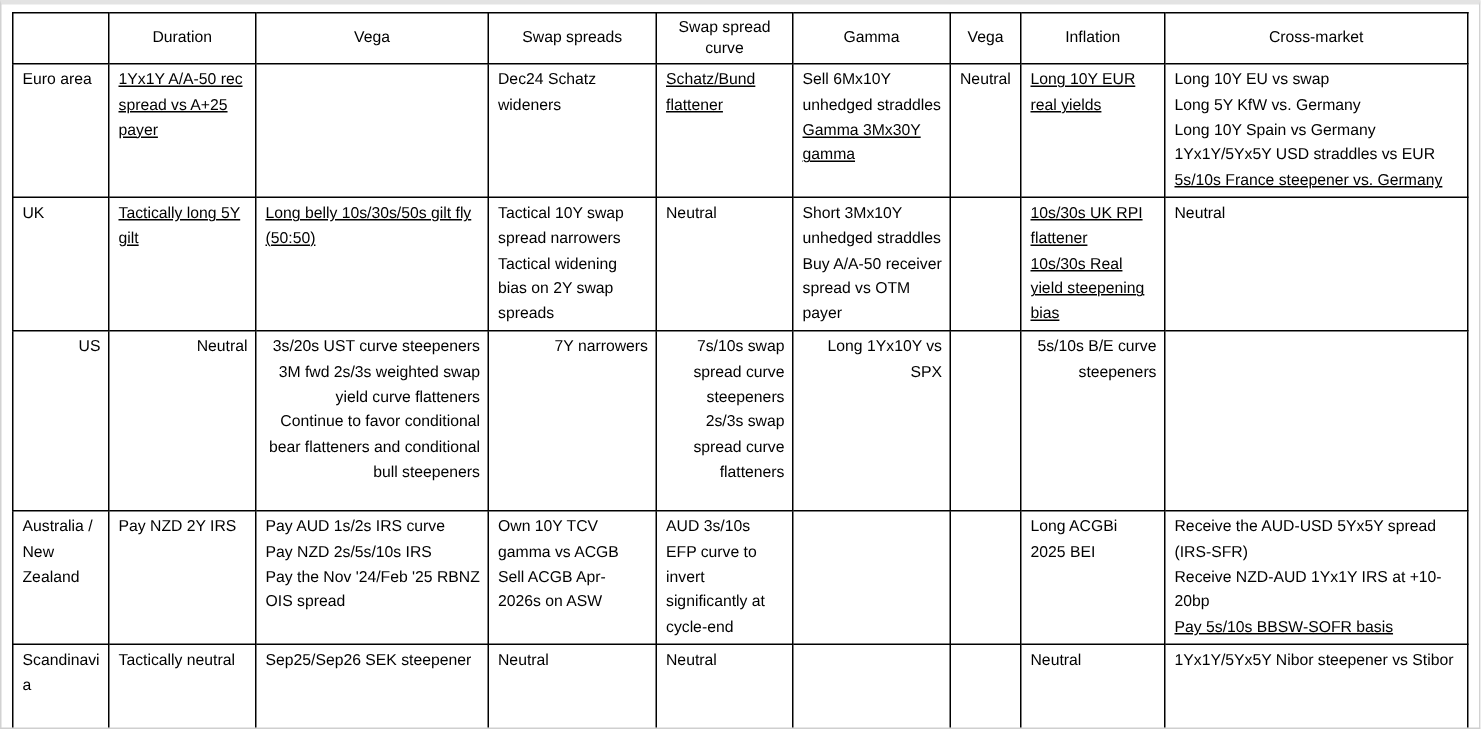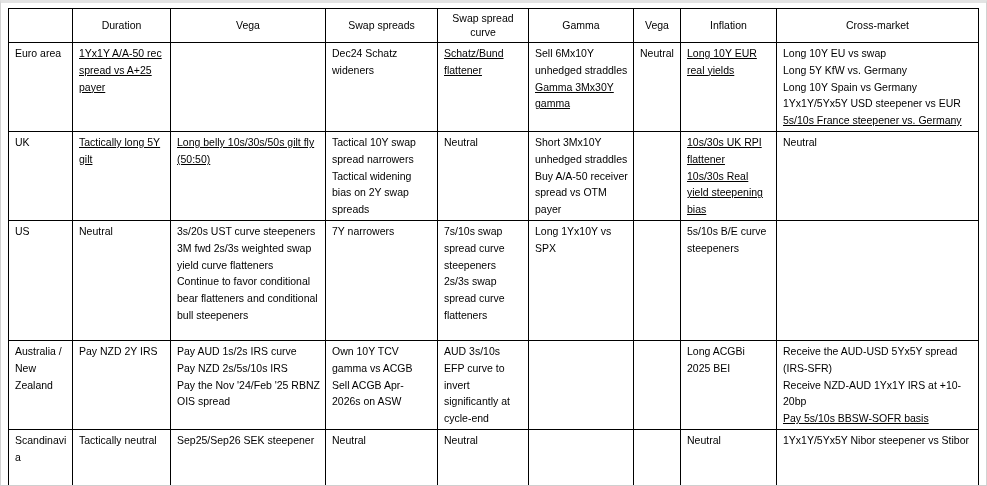--- a/index.html
+++ b/index.html
@@ -33,21 +33,21 @@
   table.trades thead th{
     font-weight:normal;
     text-align:center;
     vertical-align:middle;
     padding:2px 3px;
     line-height:1.3;
   }
   thead tr{height:34px;}
   tbody tr:nth-child(1){height:87px;}
   tbody tr:nth-child(2){height:83px;}
-  tbody tr:nth-child(3){height:120px;}
+  tbody tr:nth-child(3){height:120px;text-align:right;}
   tbody tr:nth-child(4){height:37px;}
   tbody tr:nth-child(5){height:69px;}
   tbody tr:nth-child(6){height:35px;}
   td.region{padding-top:3px;}
   .entry{margin:0;}
   .entry.strong{font-weight:normal;text-decoration:underline;}
 </style>
 </head>
 <body>
 
@@ -97,21 +97,21 @@
           <td>
             <div class="entry">Neutral</div>
           </td>
           <td>
             <div class="entry strong">Long 10Y EUR real yields</div>
           </td>
           <td>
             <div class="entry">Long 10Y EU vs swap</div>
             <div class="entry">Long 5Y KfW vs. Germany</div>
             <div class="entry">Long 10Y Spain vs Germany</div>
-            <div class="entry">1Yx1Y/5Yx5Y USD steepener vs EUR</div>
+            <div class="entry">1Yx1Y/5Yx5Y USD straddles vs EUR</div>
             <div class="entry strong">5s/10s France steepener vs. Germany</div>
           </td>
         </tr>
         <tr>
           <td class="region">UK</td>
           <td>
             <div class="entry strong">Tactically long 5Y gilt</div>
           </td>
           <td>
             <div class="entry strong">Long belly 10s/30s/50s gilt fly (50:50)</div>

